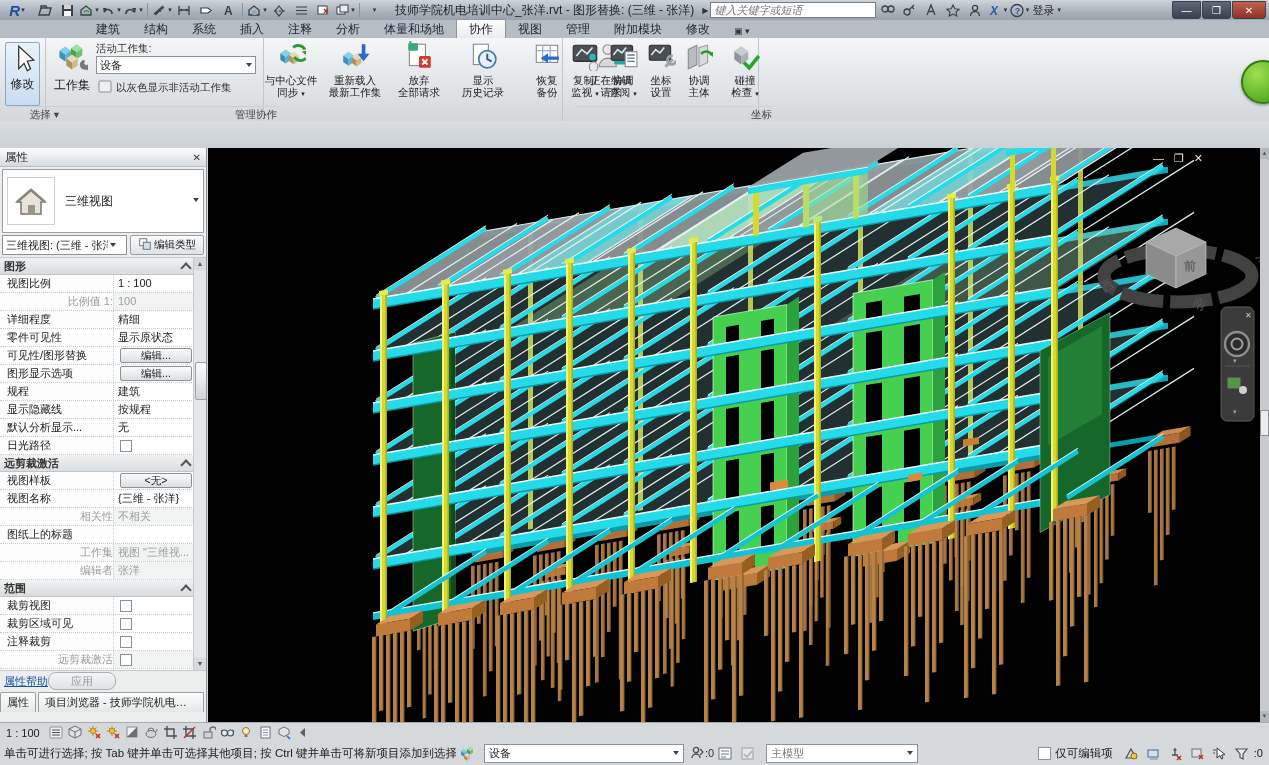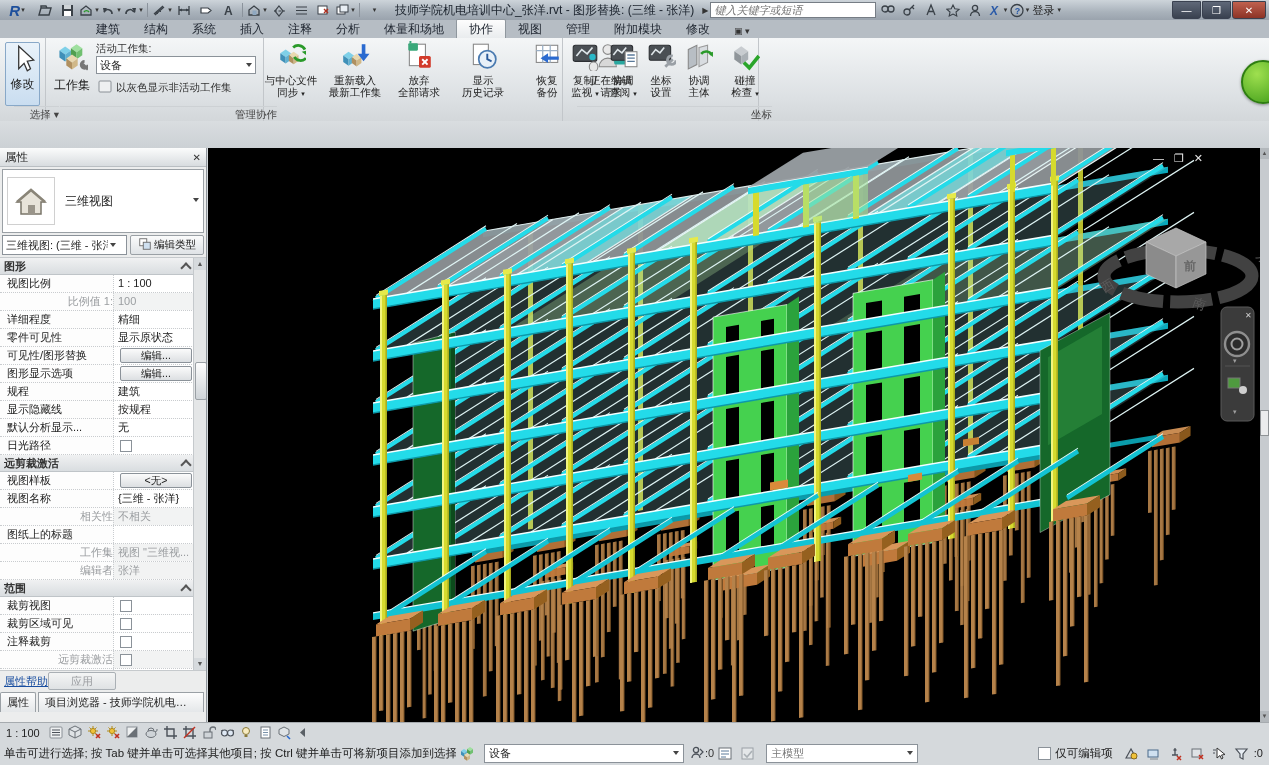--- a/index.html
+++ b/index.html
@@ -72,21 +72,21 @@
   .prow.dis .plab,.prow.dis .pval{color:#9a9da0;text-align:right;}
   .prow.dis .pval{background:#f2f3f3;}
   .pbtn{width:92%;height:13px;border:1px solid #8b9299;border-radius:2px;background:linear-gradient(#fbfbfb,#dcdfe2);
     font-size:10.5px;line-height:13px;text-align:center;margin:auto;}
   .pchk{width:10px;height:10px;border:1px solid #8b9299;background:#fff;margin-left:2px;}
   #prop-sb{position:absolute;right:0;top:0;width:12px;height:412px;background:#e4e6e7;border-left:1px solid #c5c9cc;}
   #prop-sb .ar{height:12px;font-size:7px;color:#555;text-align:center;line-height:12px;background:#d6dadd;}
   #prop-sb .thumb{position:absolute;left:1px;top:104px;width:10px;height:36px;background:linear-gradient(#fdfdfd,#cfd4d8);border:1px solid #9aa0a5;border-radius:2px;}
   #prop-footer{display:flex;align-items:center;height:20px;padding:0 4px;border-top:1px solid #c6cacd;}
   #prop-help{color:#1a4fa0;text-decoration:underline;font-size:11px;}
-  #apply-btn{width:66px;height:16px;border:1px solid #aab0b5;background:linear-gradient(#f4f5f5,#dfe2e4);color:#9a9da0;text-align:center;line-height:16px;border-radius:2px;}
+  #apply-btn{width:66px;height:16px;border:1px solid #aab0b5;background:linear-gradient(#f4f5f5,#dfe2e4);color:#9a9da0;text-align:center;line-height:16px;border-radius:8px;}
   #prop-tabs{display:flex;height:20px;margin-top:1px;}
   .ptab{border:1px solid #9aa0a5;border-bottom:none;background:linear-gradient(#fdfdfd,#e4e7e9);padding:2px 6px;font-size:11px;white-space:nowrap;overflow:hidden;}
   .ptab.first{border-radius:2px 2px 0 0;}
   .ptab.long{width:152px;margin-left:2px;text-overflow:ellipsis;}
   
   #canvas{position:absolute;left:208px;top:148px;width:1061px;height:574px;background:#000;overflow:hidden;}
   #viewwin-btns{position:absolute;right:66px;top:4px;color:#e8e8e8;display:flex;font-size:11px;}
   #viewwin-btns span{margin-left:10px;}
   #canvas-sb{position:absolute;right:0;top:0;width:9px;height:574px;background:#c7cbcf;}
   #canvas-sb .ar{height:11px;background:#b3b8bc;color:#555;font-size:6px;text-align:center;line-height:11px;}

